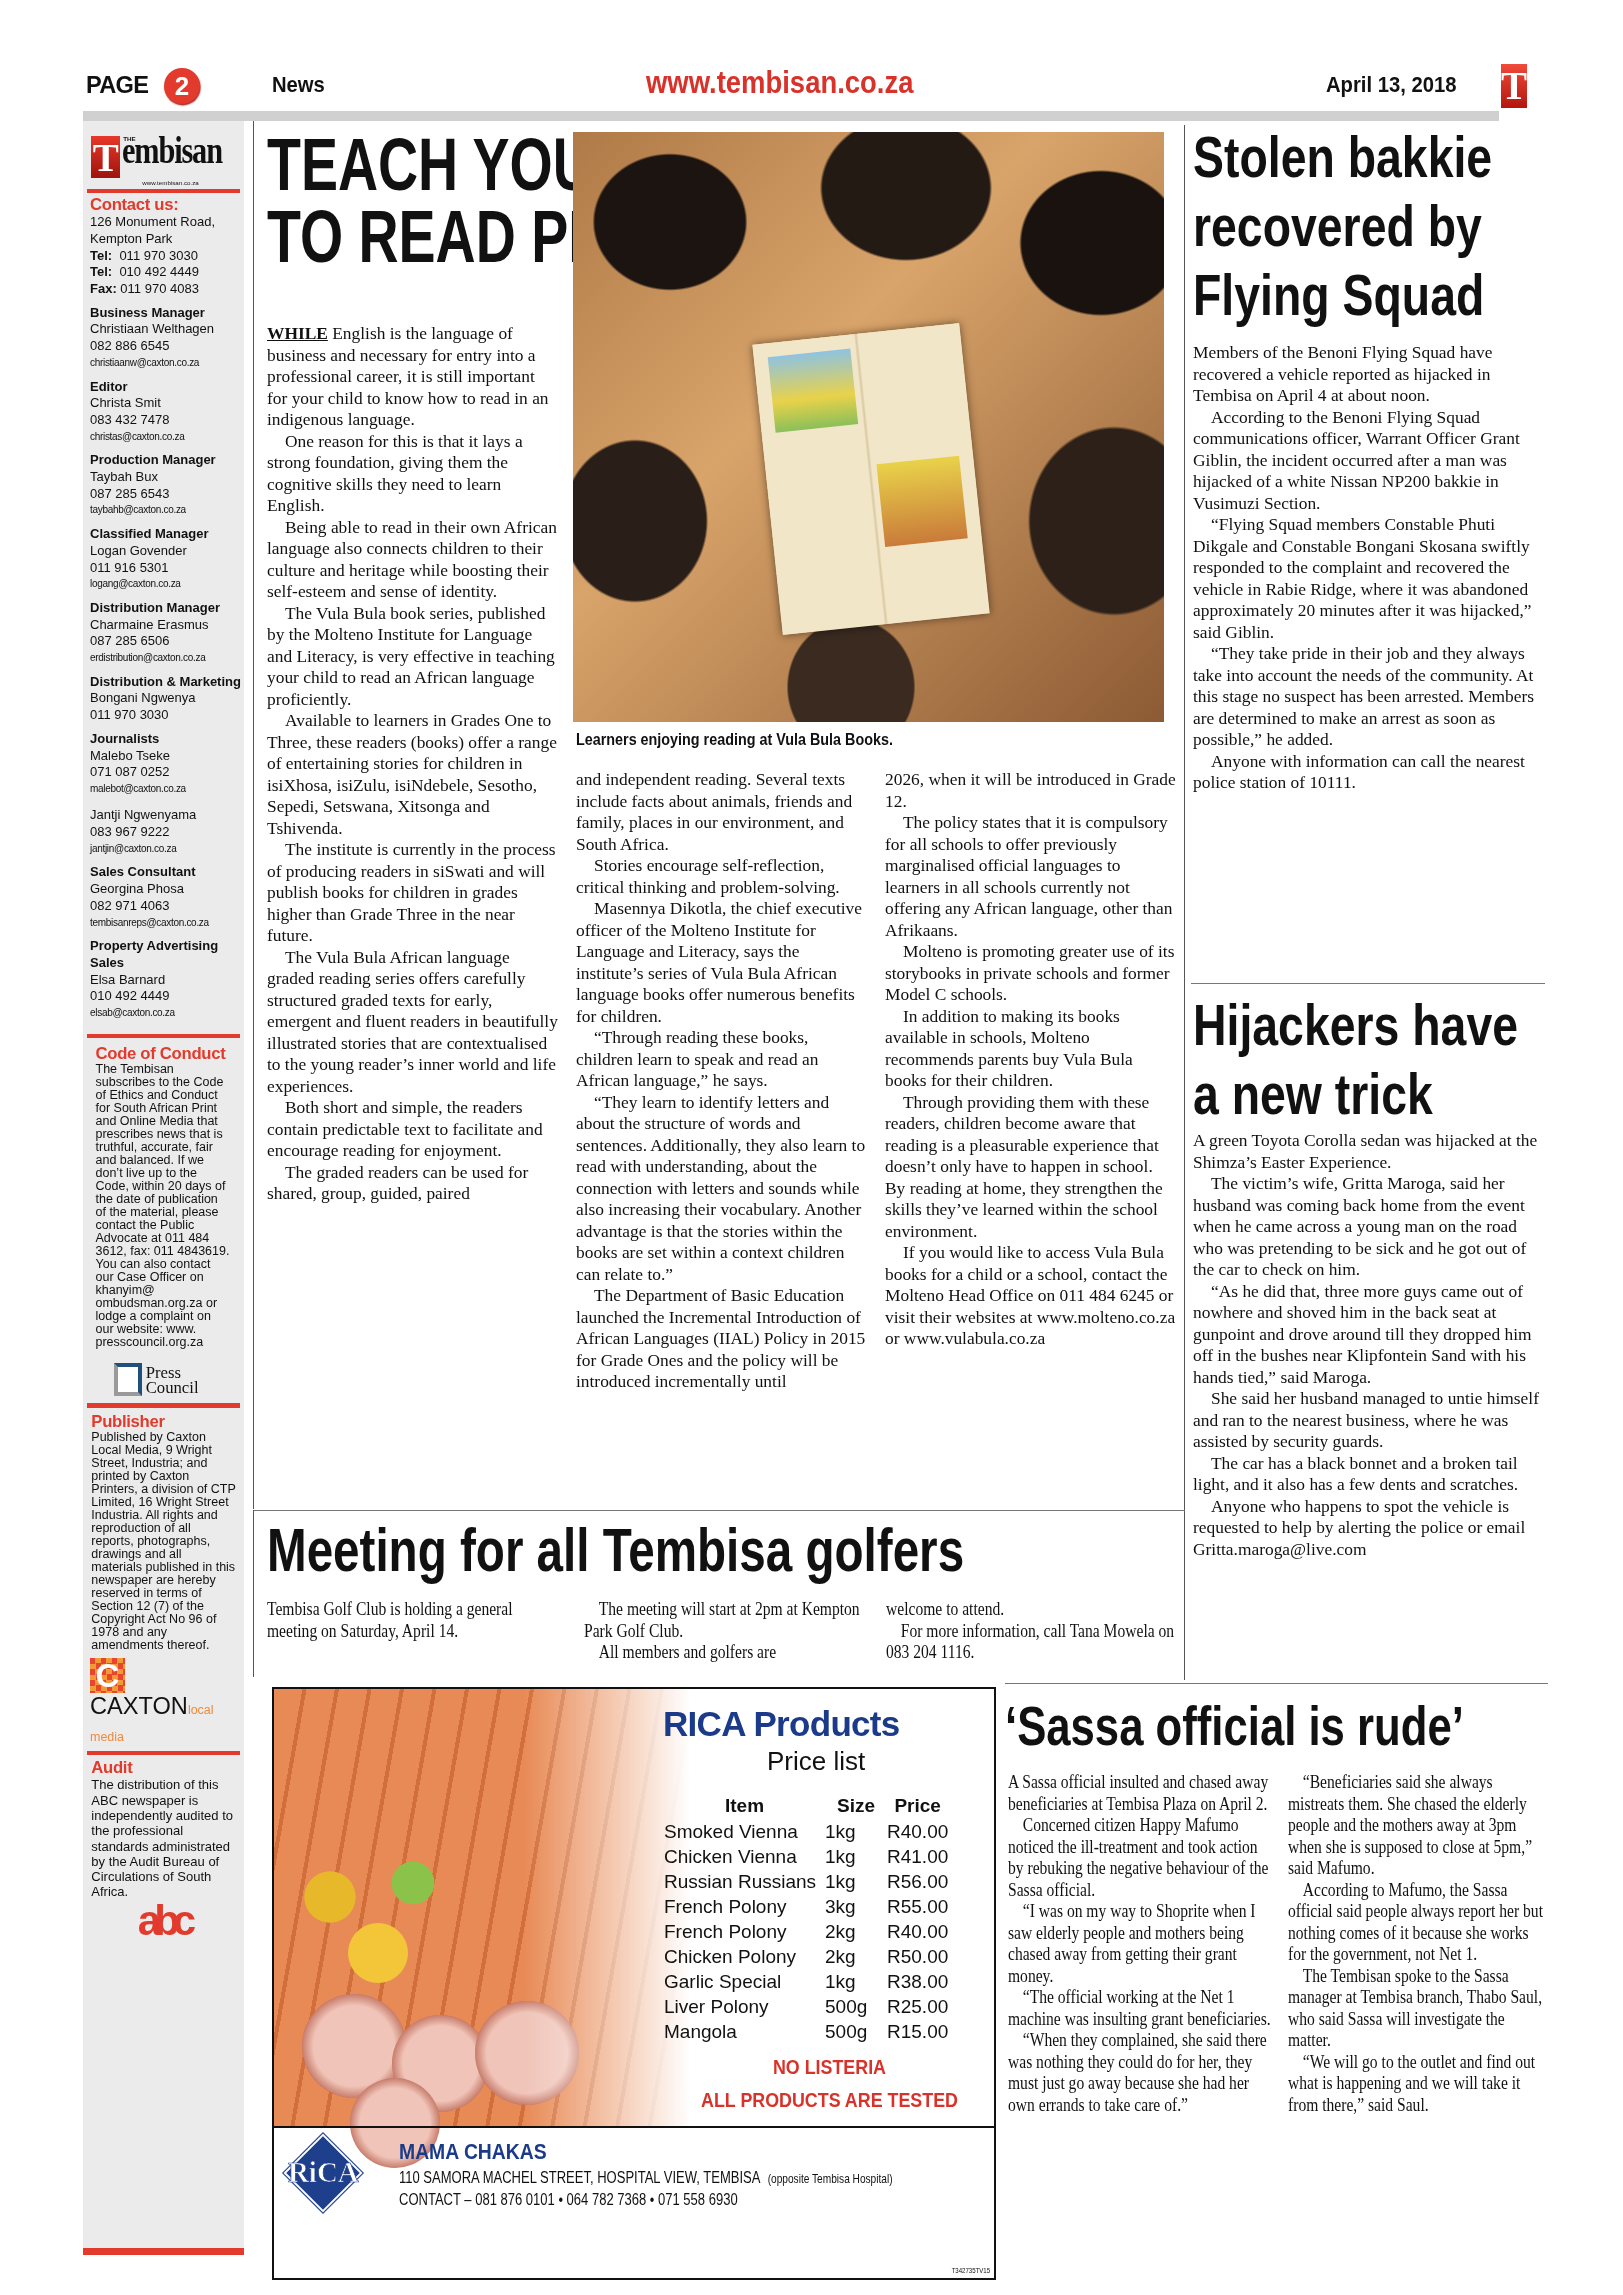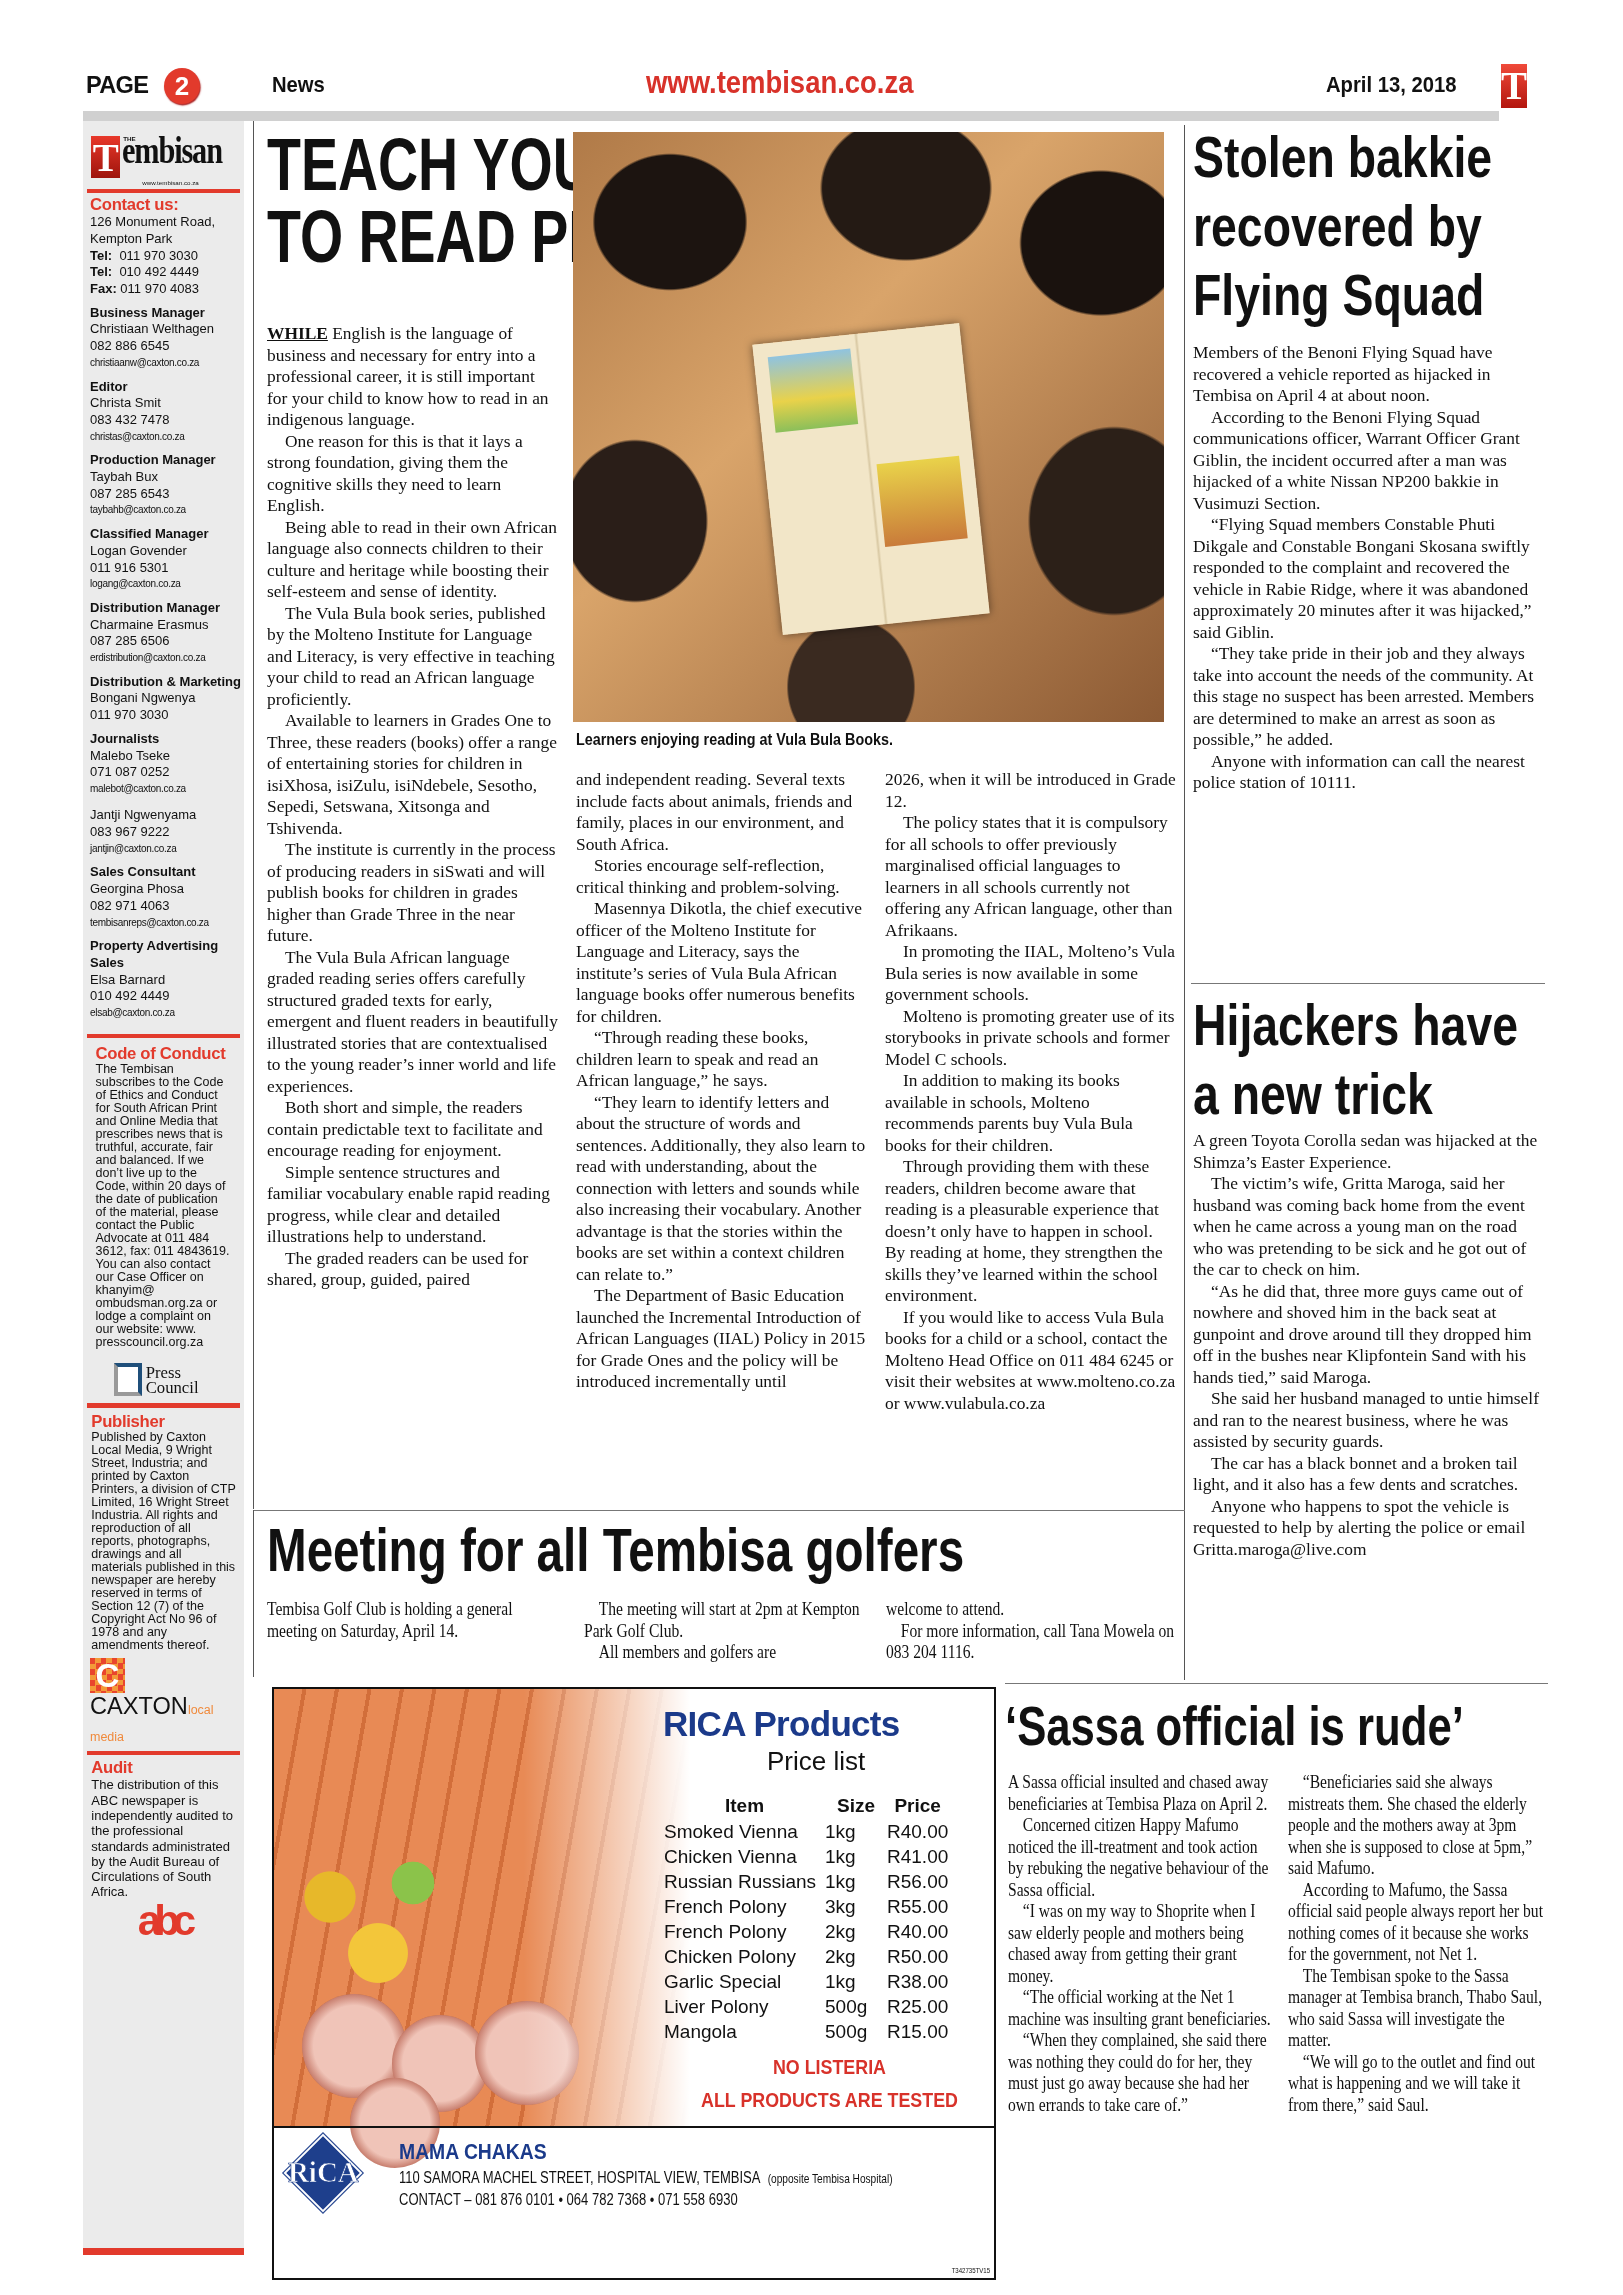--- a/index.html
+++ b/index.html
@@ -227,21 +227,20 @@
 
 <div class="col" style="left:267px;top:323px;width:292px">
   <p class="first"><span class="lead">WHILE</span> <span>English is the language of business and necessary for entry into a professional career, it is still important for your child to know how to read in an indigenous language.</span></p>
   <p>One reason for this is that it lays a strong foundation, giving them the cognitive skills they need to learn English.</p>
   <p>Being able to read in their own African language also connects children to their culture and heritage while boosting their self-esteem and sense of identity.</p>
   <p>The Vula Bula book series, published by the Molteno Institute for Language and Literacy, is very effective in teaching your child to read an African language proficiently.</p>
   <p>Available to learners in Grades One to Three, these readers (books) offer a range of entertaining stories for children in isiXhosa, isiZulu, isiNdebele, Sesotho, Sepedi, Setswana, Xitsonga and Tshivenda.</p>
   <p>The institute is currently in the process of producing readers in siSwati and will publish books for children in grades higher than Grade Three in the near future.</p>
   <p>The Vula Bula African language graded reading series offers carefully structured graded texts for early, emergent and fluent readers in beautifully illustrated stories that are contextualised to the young reader’s inner world and life experiences.</p>
   <p>Both short and simple, the readers contain predictable text to facilitate and encourage reading for enjoyment.</p>
-  <p>Simple sentence structures and familiar vocabulary enable rapid reading progress, while clear and detailed illustrations help to understand.</p>
   <p>The graded readers can be used for shared, group, guided, paired</p>
 </div>
 
 <div class="photo">
   <div class="book">
       <div class="ill1"></div>
       <div class="ill2"></div>
     </div>
 </div>
 <div class="caption">Learners enjoying reading at Vula Bula Books.</div>
@@ -251,21 +250,20 @@
   <p>Stories encourage self-reflection, critical thinking and problem-solving.</p>
   <p>Masennya Dikotla, the chief executive officer of the Molteno Institute for Language and Literacy, says the institute’s series of Vula Bula African language books offer numerous benefits for children.</p>
   <p>“Through reading these books, children learn to speak and read an African language,” he says.</p>
   <p>“They learn to identify letters and about the structure of words and sentences. Additionally, they also learn to read with understanding, about the connection with letters and sounds while also increasing their vocabulary. Another advantage is that the stories within the books are set within a context children can relate to.”</p>
   <p>The Department of Basic Education launched the Incremental Introduction of African Languages (IIAL) Policy in 2015 for Grade Ones and the policy will be introduced incrementally until</p>
 </div>
 
 <div class="col" style="left:885px;top:769px;width:292px">
   <p class="first">2026, when it will be introduced in Grade 12.</p>
   <p>The policy states that it is compulsory for all schools to offer previously marginalised official languages to learners in all schools currently not offering any African language, other than Afrikaans.</p>
-  <p>In promoting the IIAL, Molteno’s Vula Bula series is now available in some government schools.</p>
   <p>Molteno is promoting greater use of its storybooks in private schools and former Model C schools.</p>
   <p>In addition to making its books available in schools, Molteno recommends parents buy Vula Bula books for their children.</p>
   <p>Through providing them with these readers, children become aware that reading is a pleasurable experience that doesn’t only have to happen in school. By reading at home, they strengthen the skills they’ve learned within the school environment.</p>
   <p>If you would like to access Vula Bula books for a child or a school, contact the Molteno Head Office on 011 484 6245 or visit their websites at www.molteno.co.za or www.vulabula.co.za</p>
 </div>
 
 <h2 class="headline" style="left:1193px;top:122px;font-size:58px;line-height:69px;transform:scaleX(0.80)">
   <div>Stolen bakkie</div>
   <div>recovered by</div>
   <div>Flying Squad</div>

